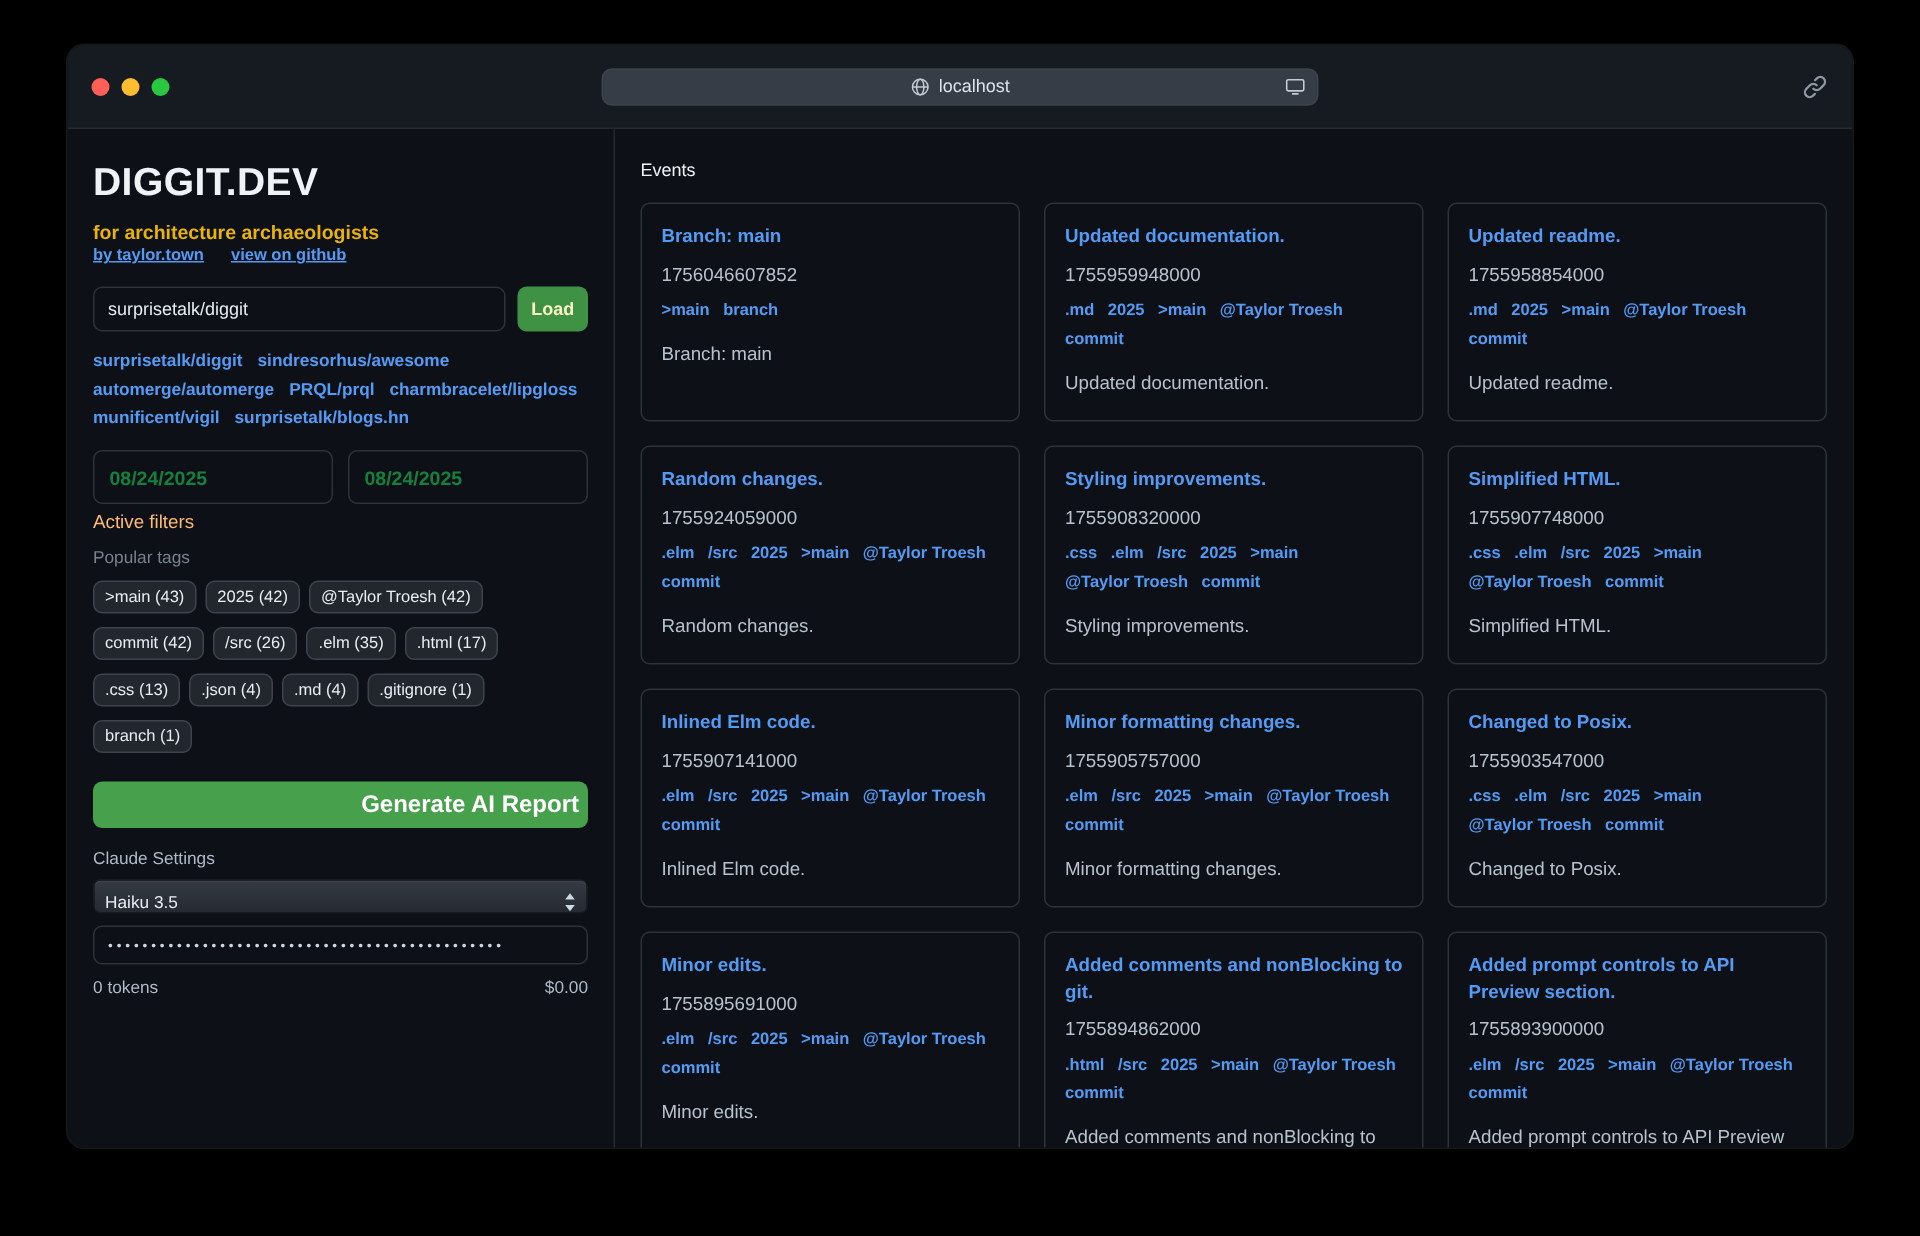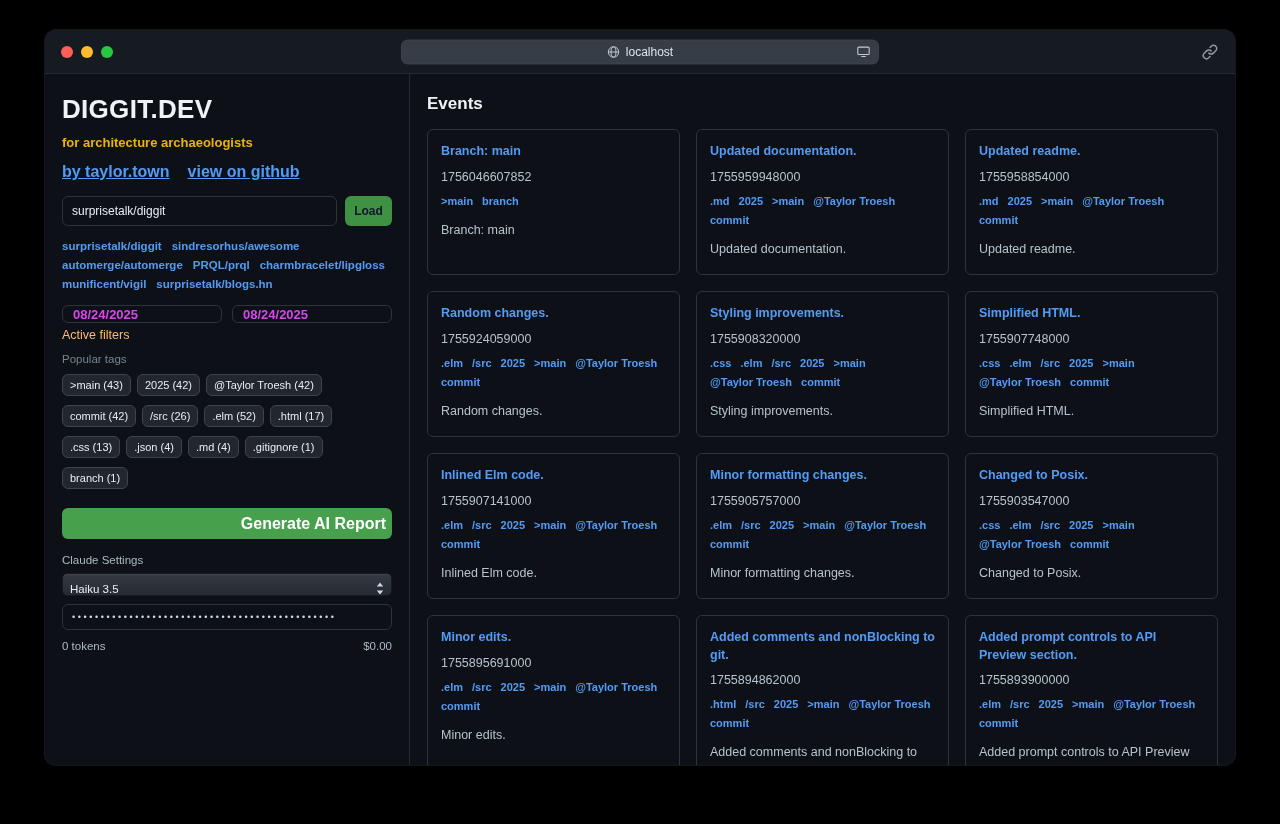--- a/index.html
+++ b/index.html
@@ -10,21 +10,21 @@
     font-family:"Liberation Sans", sans-serif;
     -webkit-font-smoothing:antialiased;
   }
   .window {
     position:absolute; left:45px; top:30px; width:1190px; height:735px;
     background:var(--bg,#0d1117); border-radius:11px; overflow:hidden;
     box-shadow:0 0 0 1px rgba(255,255,255,.09), 0 24px 60px rgba(0,0,0,.7);
   }
   
   .chrome {
-    position:relative; height:44px; background:#161b22;
+    position:relative; height:56px; background:#161b22;
     border-bottom:1px solid #242a31;
     display:flex; align-items:center; padding:15px 16px;
   }
   .traffic { display:flex; gap:8px; }
   .tl { width:12px; height:12px; border-radius:50%; display:inline-block; cursor:default; }
   .tl.red    { background:var(--traffic-red,#ff5f57); }
   .tl.yellow { background:var(--traffic-yellow,#febc2e); }
   .tl.green  { background:var(--traffic-green,#28c840); }
   .addressbar {
     position:absolute; left:50%; top:50%; transform:translate(-50%,-50%);
@@ -40,38 +40,38 @@
   .main { display:flex; height:691px; }
   .sidebar {
     width:365px; min-width:365px; height:100%;
     border-right:1px solid #242a31;
     padding:20px 17px; overflow:hidden;
   }
   .content { flex:1; padding:20px 17px 0; overflow:hidden; }
   
   h1 { margin:0; font-size:26px; font-weight:700; color:#f0f3f6; letter-spacing:.3px; }
   .subtitle { margin-top:10px; font-size:13px; font-weight:700; color:#eab308; }
-  .top-links { margin-top:13px; display:flex; gap:18px; font-size:16px; }
+  .top-links { margin-top:2px; display:flex; gap:18px; font-size:11px; }
   .top-links a { color:var(--accent-blue,#539bf5); text-decoration:underline; font-weight:600; }
   .repo-row { margin-top:15px; display:flex; gap:8px; }
   .repo-input {
     flex:1; height:30px; background:transparent; border:1px solid #2d333b; border-radius:6px;
     color:#e6edf3; font-size:12px; padding:0 9px; font-family:inherit; outline:none;
   }
   .load-btn {
     width:47px; height:30px; background:var(--accent-green,#3f9144); border:none; border-radius:6px;
-    color:#0f172a; font-weight:700; font-size:12px; font-family:inherit; cursor:pointer;
+    color:#fef9c3; font-weight:700; font-size:12px; font-family:inherit; cursor:pointer;
   }
   .suggestions { margin-top:14px; display:flex; flex-wrap:wrap; column-gap:10px; row-gap:7px; font-size:11.5px; }
   .suggestions a { color:var(--accent-blue,#539bf5); text-decoration:none; font-weight:600; }
   .showing { margin-top:15px; font-size:12.5px; color:#adbac7; }
   .dates { margin-top:15px; display:flex; gap:10px; }
   .date-input {
-    width:160px; height:18px; background:transparent; border:1px solid #2d333b; border-radius:6px;
-    color:#d946ef; font-size:13px; font-weight:600; padding:0 10px; font-family:inherit; outline:none;
+    width:160px; height:36px; background:transparent; border:1px solid #2d333b; border-radius:6px;
+    color:#15803d; font-size:13px; font-weight:600; padding:0 10px; font-family:inherit; outline:none;
   }
   .af-label { margin-top:5px; font-size:12.5px; color:#fdba74; }
   .pt-label { margin-top:11px; font-size:11.5px; color:#768390; }
   .tags { margin-top:9px; display:flex; flex-wrap:wrap; gap:9px 6px; }
   .tag-pill {
     background:#22272e; border:1px solid #3d444d; border-radius:6px;
     color:#e6edf3; font-size:11px; padding:4px 7px; font-family:inherit; cursor:pointer; white-space:nowrap;
   }
   .generate-btn {
     margin-top:19px; width:100%; height:31px; background:var(--accent-green-bright,#47a04c);
@@ -88,21 +88,21 @@
   }
   .stepper { line-height:0; }
   .api-key {
     margin-top:8px; height:26px; border:1px solid #2d333b; border-radius:6px;
     color:#cdd9e5; font-size:9px; letter-spacing:2.6px;
     display:flex; align-items:center; padding:0 9px;
     overflow:hidden; white-space:nowrap; cursor:text;
   }
   .usage { margin-top:10px; display:flex; justify-content:space-between; font-size:11.5px; color:#adbac7; }
   
-  .content h2 { margin:0 0 15px; font-size:17px; font-weight:700; color:#f0f3f6; }
+  .content h2 { margin:0 0 15px; font-size:12px; font-weight:400; color:#f0f3f6; }
   .grid { display:grid; grid-template-columns:repeat(3,1fr); gap:16px; }
   .card {
     border:1px solid #2d333b; border-radius:6px; background:#0d1117;
     padding:13px 13px 16px; min-height:110px;
   }
   .card-title {
     display:block; color:var(--accent-blue,#539bf5); font-size:12.5px; font-weight:700;
     text-decoration:none; line-height:1.4;
   }
   .card-ts { margin-top:9px; color:#b6c2ce; font-size:12.5px; }
@@ -180,21 +180,21 @@
       </div>
 
       <div class="af-label">Active filters</div>
       <div class="pt-label">Popular tags</div>
       <div class="tags">
           <button class="tag-pill">&gt;main (43)</button>
           <button class="tag-pill">2025 (42)</button>
           <button class="tag-pill">@Taylor Troesh (42)</button>
           <button class="tag-pill">commit (42)</button>
           <button class="tag-pill">/src (26)</button>
-          <button class="tag-pill">.elm (52)</button>
+          <button class="tag-pill">.elm (35)</button>
           <button class="tag-pill">.html (17)</button>
           <button class="tag-pill">.css (13)</button>
           <button class="tag-pill">.json (4)</button>
           <button class="tag-pill">.md (4)</button>
           <button class="tag-pill">.gitignore (1)</button>
           <button class="tag-pill">branch (1)</button>
         </div>
 
       <button class="generate-btn">Generate AI Report</button>
 

